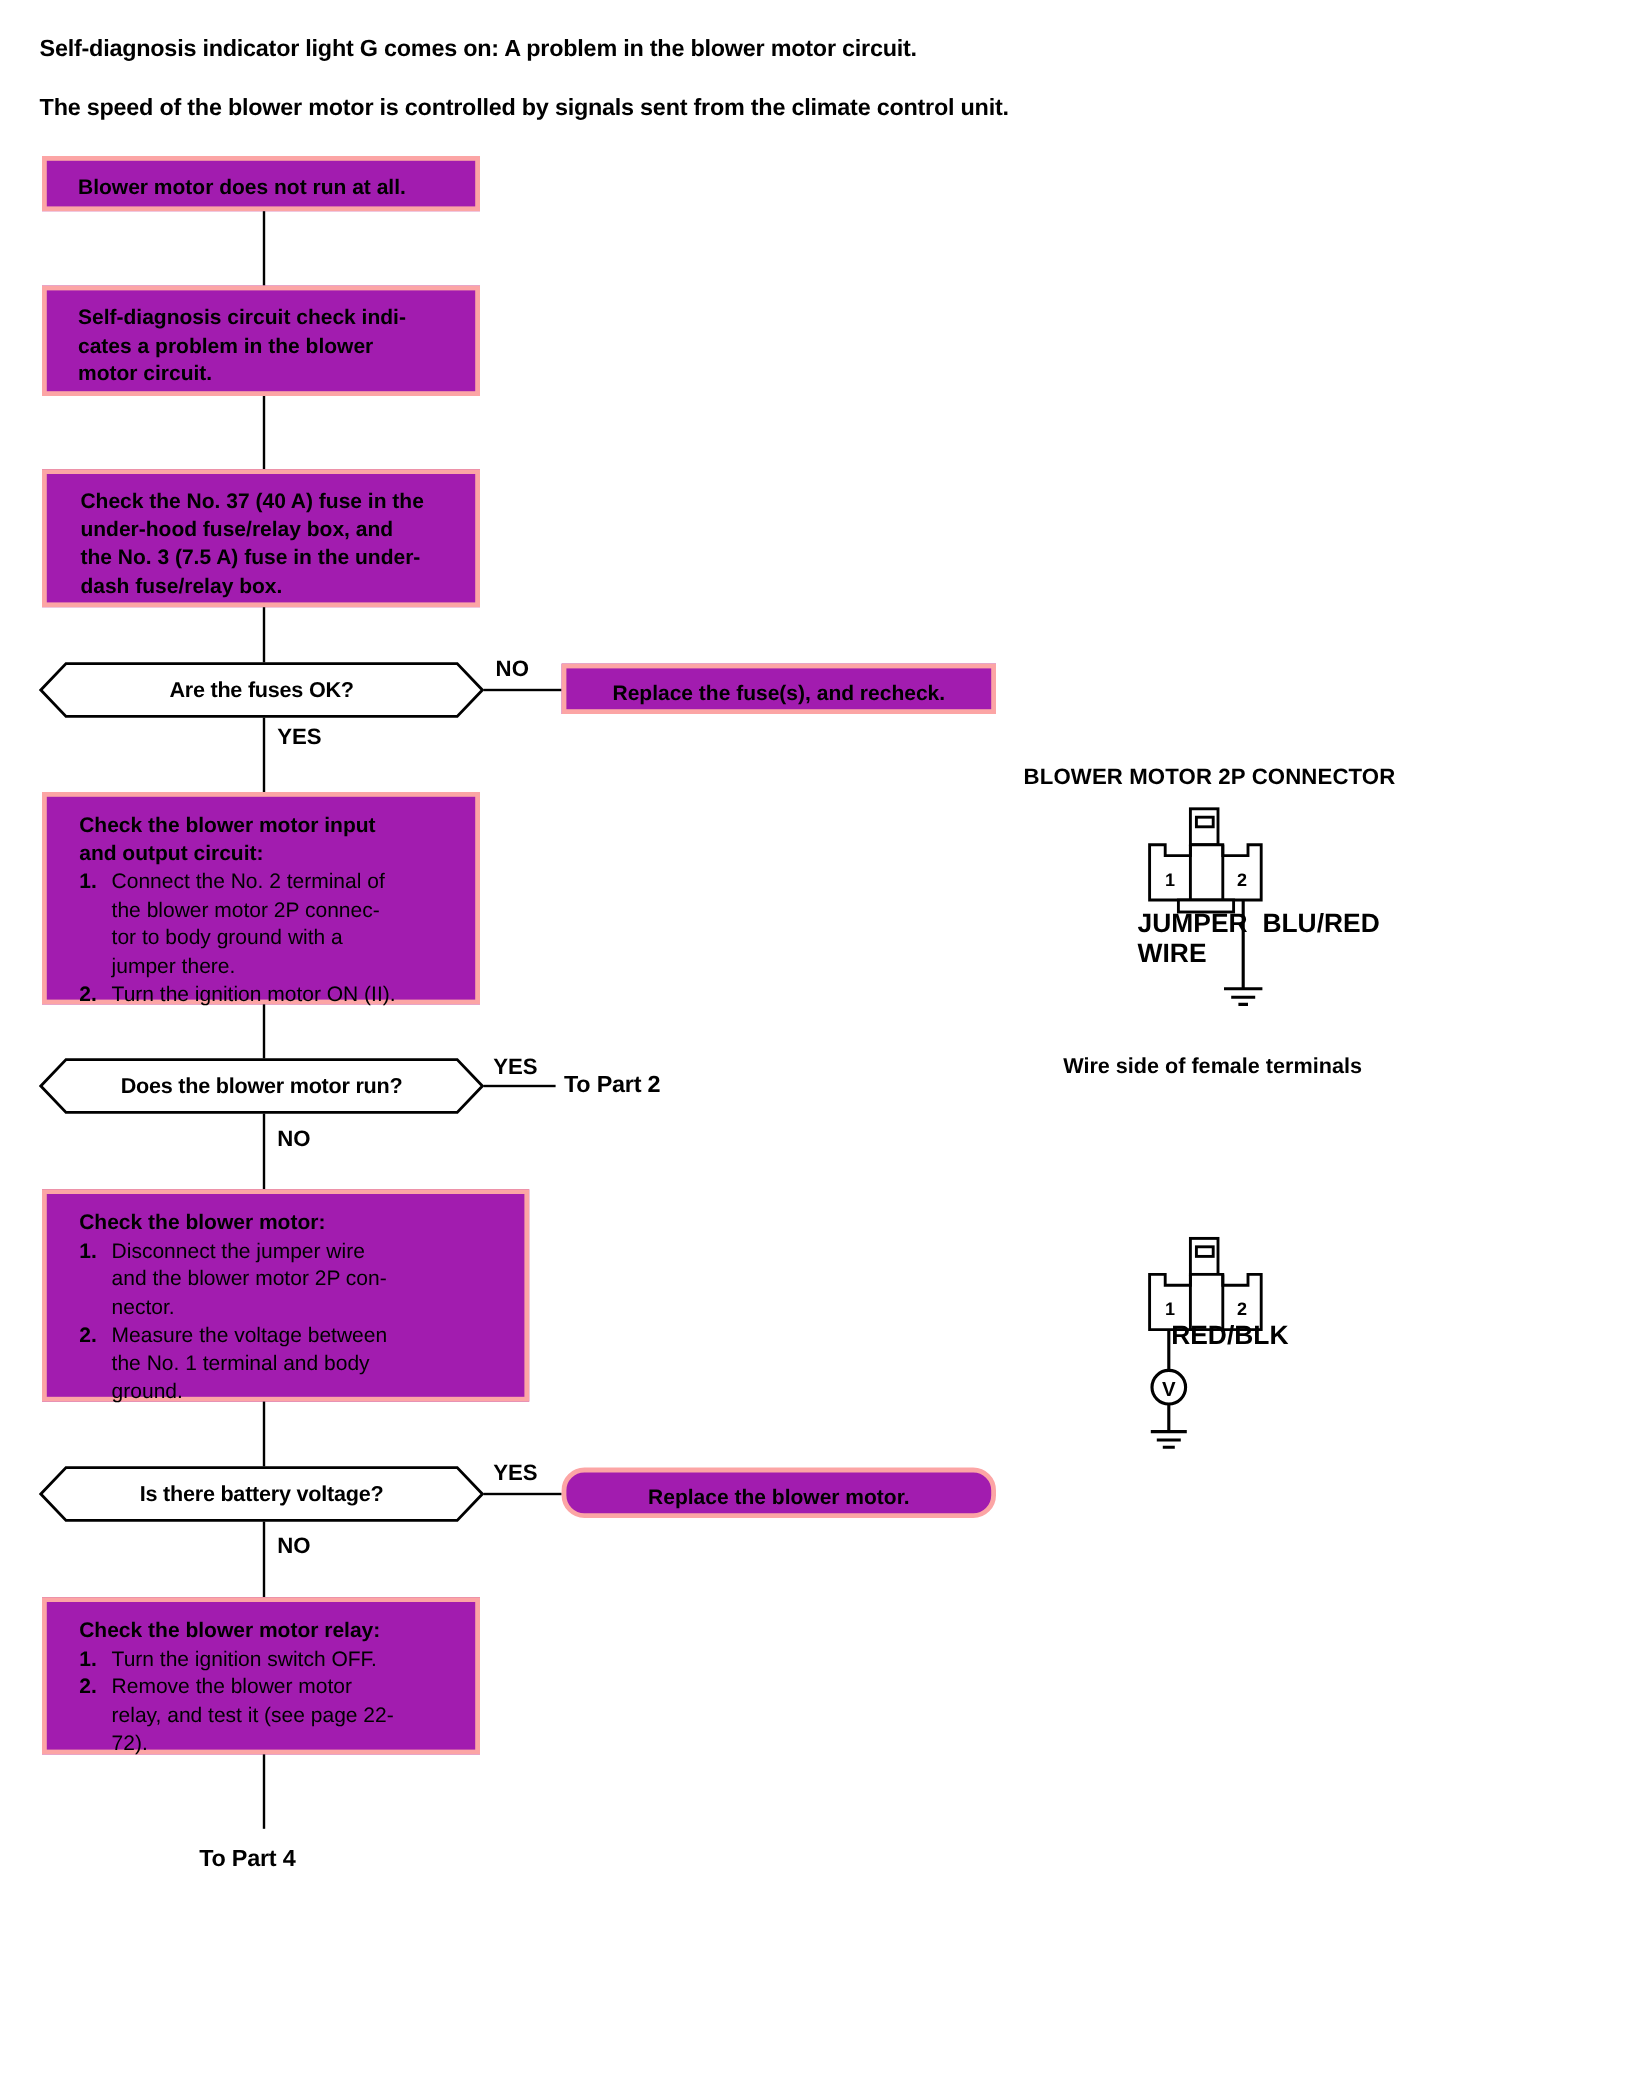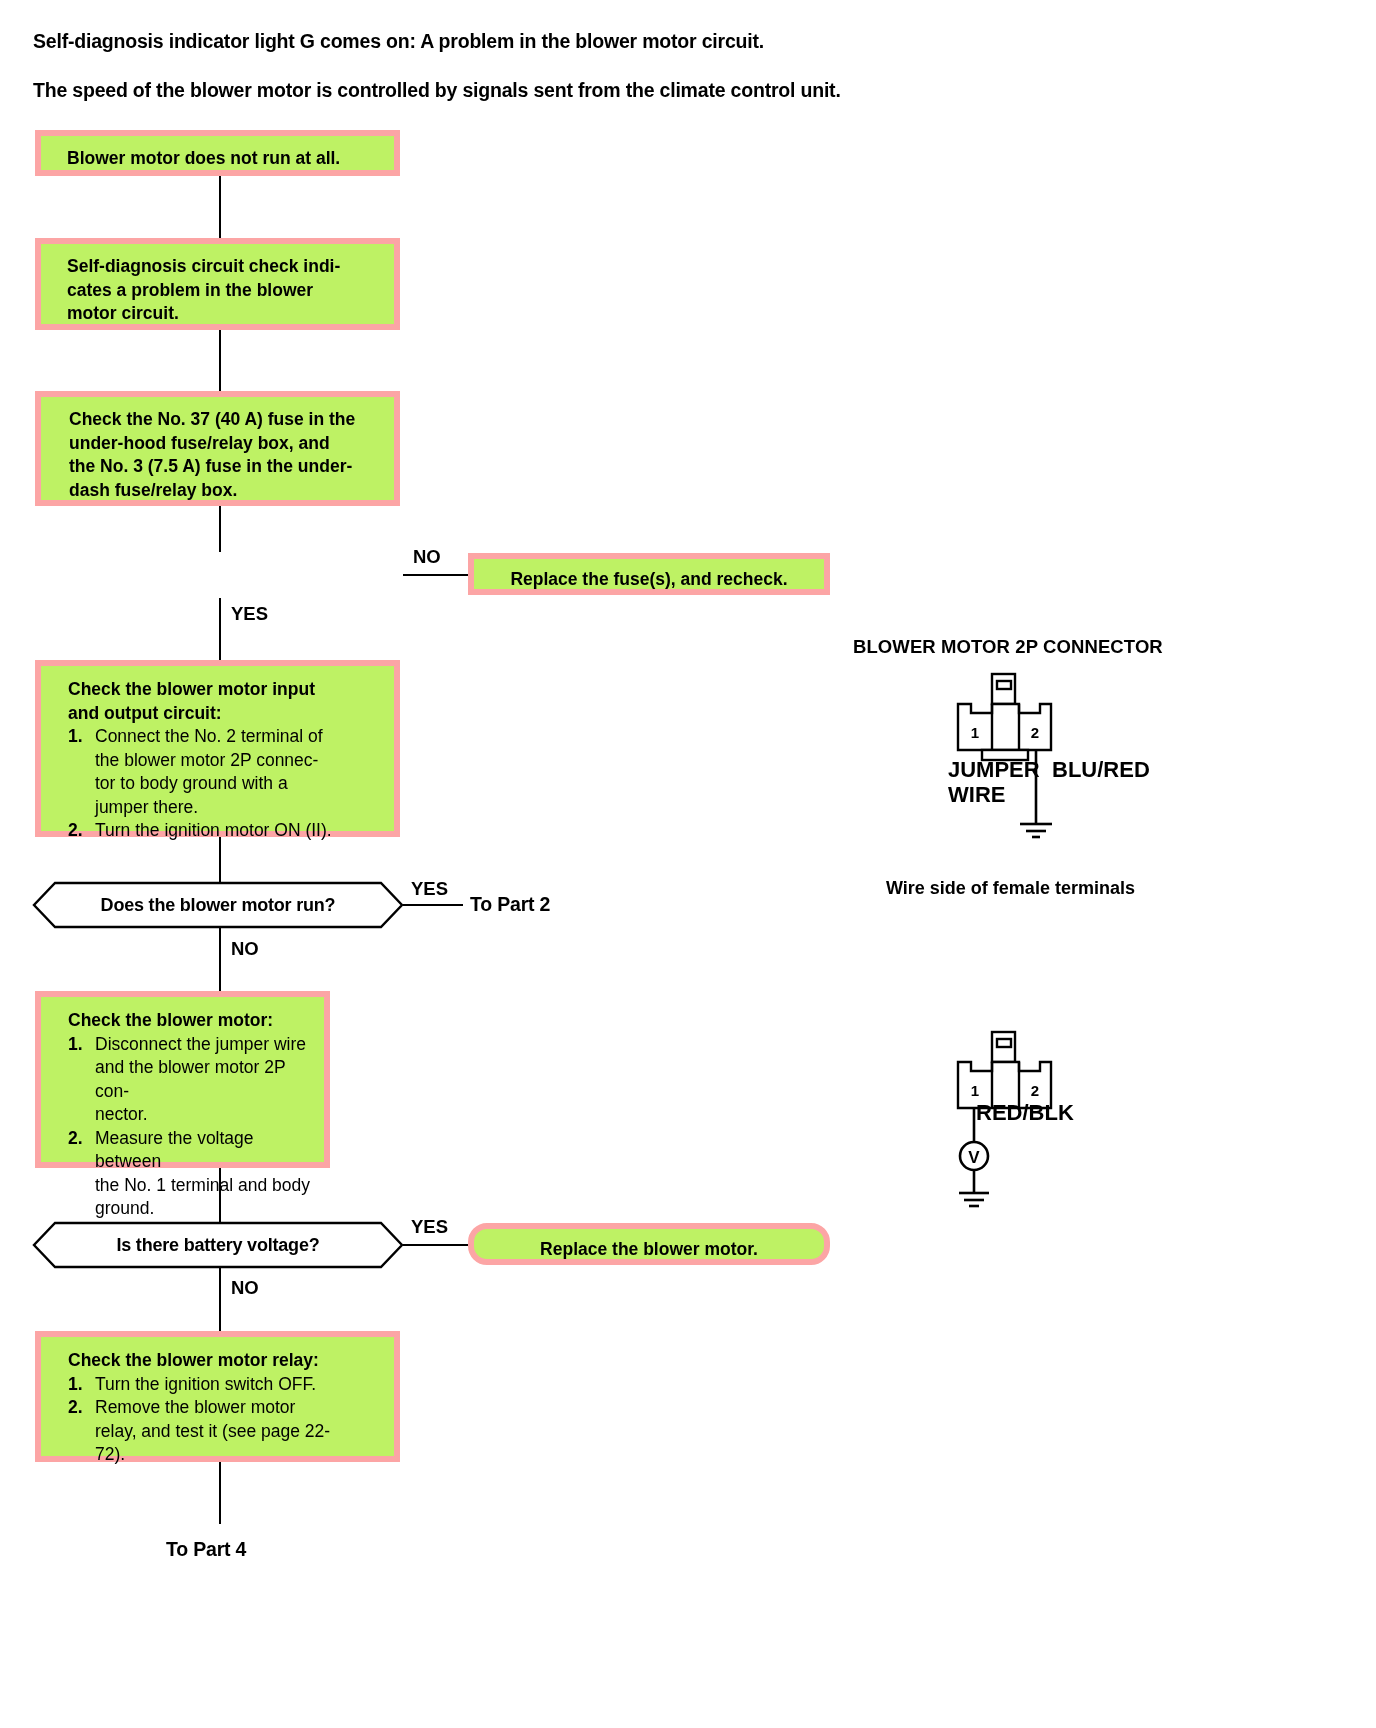--- a/index.html
+++ b/index.html
@@ -9,21 +9,21 @@
     color:#000;overflow:hidden;
   }
   .page{position:absolute;inset:0;}
 
   
   .intro{position:absolute;font-size:19.5px;font-weight:700;letter-spacing:-0.2px;white-space:nowrap;}
   #intro-1{left:33px;top:30px;}
   #intro-2{left:33px;top:79px;}
 
   
-  .node{position:absolute;box-sizing:border-box;border:6px solid #fca5a5;background:#bef264;text-decoration:underline;}
+  .node{position:absolute;box-sizing:border-box;border:4px solid #fca5a5;background:#a21caf;text-decoration:underline;}
   .node .txt{position:absolute;left:26px;top:0;right:8px;font-size:17.5px;line-height:23.5px;}
   .node.bold .txt{font-weight:700;}
   .ttl{font-weight:700;display:block;}
   .li{display:block;position:relative;padding-left:27px;}
   .li .num{position:absolute;left:0;top:0;font-weight:700;}
 
   
   .hex{position:absolute;}
   .hex svg{display:block;overflow:visible;}
   .hex .hexlabel{
@@ -71,20 +71,26 @@
   <div class="node bold" style="left:35px;top:391px;width:365px;height:115px;">
     <div class="txt" style="top:11px;left:28px;right:6px;">
       <span>Check the No. 37 (40 A) fuse in the</span><br>
       <span>under-hood fuse/relay box, and</span><br>
       <span>the No. 3 (7.5 A) fuse in the under-</span><br>
       <span>dash fuse/relay box.</span>
     </div>
   </div>
   <div class="vline" style="left:219px;top:506px;height:46px;"></div>
 
+  <div class="hex" style="left:33px;top:552px;width:370px;height:46px;">
+    <svg width="370" height="46" viewBox="0 0 370 46" aria-hidden="true">
+      <polygon points="22,1 348,1 369,23 348,45 22,45 1,23" fill="#fff" stroke="#000" stroke-width="2.4"></polygon>
+    </svg>
+    <div class="hexlabel">Are the fuses OK?</div>
+  </div>
 
   <div class="hline" style="left:403px;top:574px;width:65px;"></div>
   <div class="blabel" style="left:413px;top:546px;">NO</div>
   <div class="node bold" style="left:468px;top:553px;width:362px;height:42px;">
     <div class="txt" style="top:9px;left:0;right:0;text-align:center;">Replace the fuse(s), and recheck.</div>
   </div>
 
   <div class="vline" style="left:219px;top:598px;height:62px;"></div>
   <div class="blabel" style="left:231px;top:603px;">YES</div>
 
@@ -112,21 +118,21 @@
       <polygon points="22,1 348,1 369,23 348,45 22,45 1,23" fill="#fff" stroke="#000" stroke-width="2.4"></polygon>
     </svg>
     <div class="hexlabel">Does the blower motor run?</div>
   </div>
   <div class="hline" style="left:403px;top:904px;width:60px;"></div>
   <div class="blabel" style="left:411px;top:878px;">YES</div>
   <div class="plain" style="left:470px;top:893px;">To Part 2</div>
   <div class="vline" style="left:219px;top:928px;height:63px;"></div>
   <div class="blabel" style="left:231px;top:938px;">NO</div>
 
-  <div class="node" style="left:35px;top:991px;width:295px;height:177px;">
+  <div class="node" style="left:35px;top:991px;width:406px;height:177px;">
     <div class="txt" style="top:12px;left:27px;right:6px;">
       <span class="ttl">Check the blower motor:</span>
       <span class="li">
         <span class="num">1.</span>
         <span>Disconnect the jumper wire</span><br>
         <span>and the blower motor 2P con-</span><br>
         <span>nector.</span>
       </span>
       <span class="li">
         <span class="num">2.</span>

